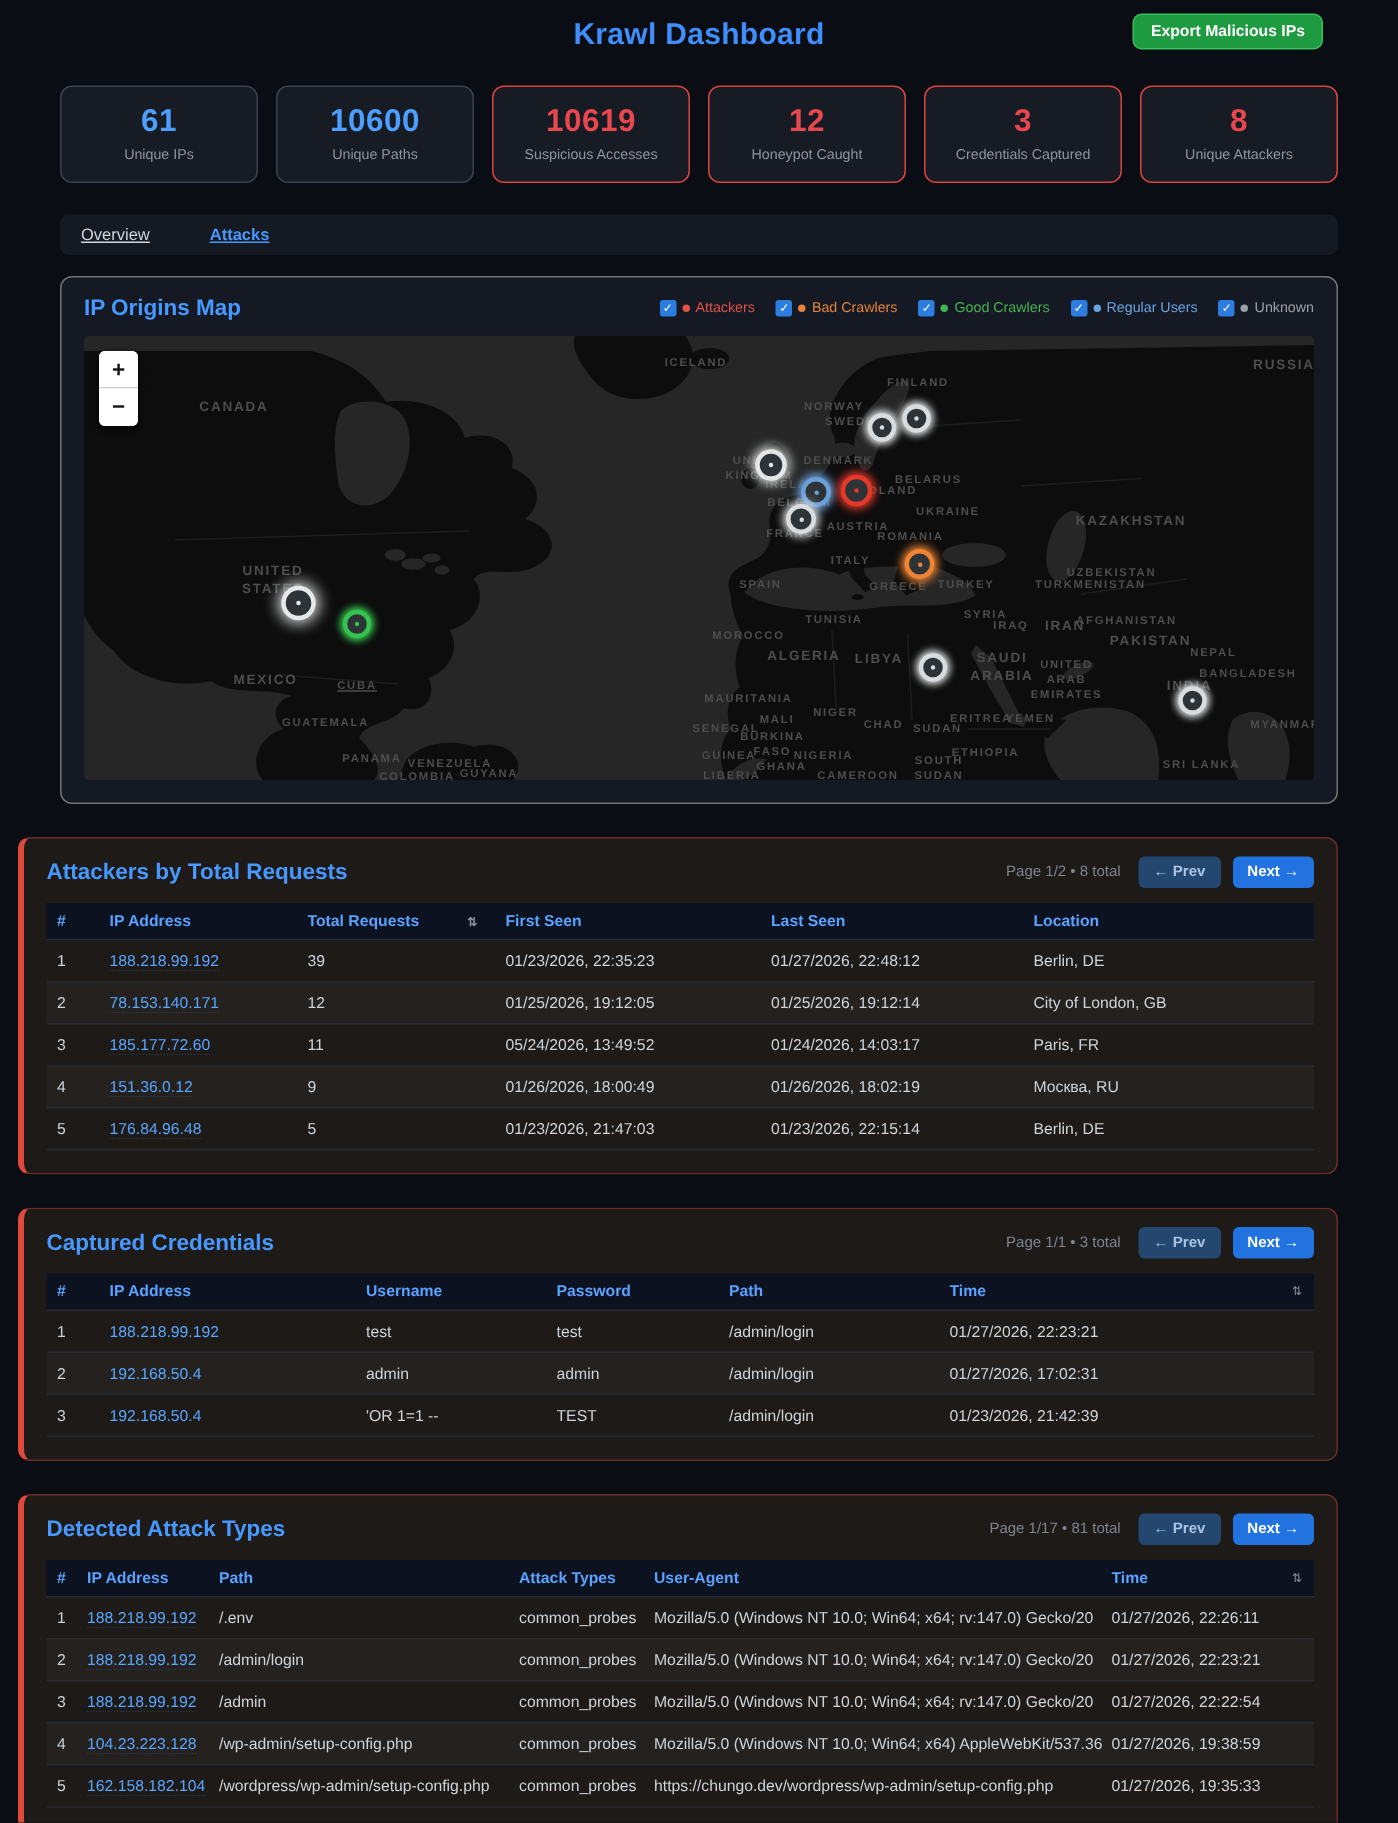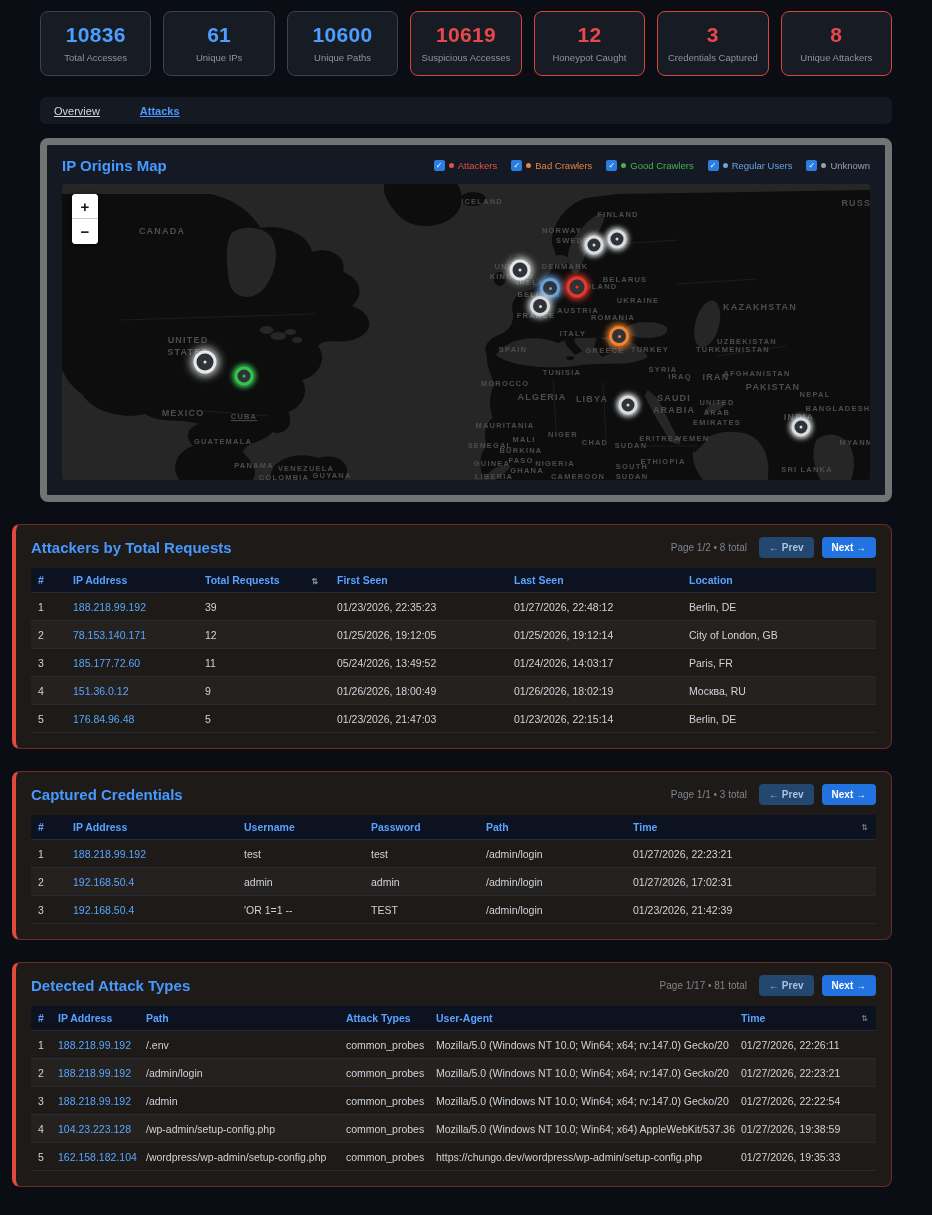--- a/index.html
+++ b/index.html
@@ -19,21 +19,21 @@
   .stat-label{font-size:9.5px;color:#8d95a0;margin-top:5px;}
   .stat-card.danger{border-color:#d9443f;}
   .stat-card.danger .stat-value{color:#e8474e;}
 
   
   .tabbar{margin:21px 40px 0;background:#151a22;border-radius:6px;height:27px;display:flex;align-items:center;padding:0 14px;gap:40px;}
   .tab{font-size:11px;color:#cfd6dd;text-decoration:underline;cursor:pointer;}
   .tab.active{color:#4799ff;font-weight:700;}
 
   
-  .panel{margin:14px 40px 0;background:#141923;border:7px solid #737373;border-radius:8px;padding:12px 15px 15px;}
+  .panel{margin:14px 40px 0;background:#141923;border:1px solid #737373;border-radius:8px;padding:12px 15px 15px;}
   .panel-head{display:flex;align-items:center;justify-content:space-between;margin-bottom:10px;}
   .panel-head h2{margin:0;font-size:15px;font-weight:700;color:#4799ff;}
 
   
   .legend{display:flex;gap:14px;align-items:center;}
   .legend-item{display:flex;align-items:center;gap:4px;cursor:pointer;}
   .cb{width:11px;height:11px;background:#2b7de0;border-radius:2px;color:#fff;font-size:8px;line-height:11px;text-align:center;display:inline-block;}
   .dot{width:5px;height:5px;border-radius:50%;background:var(--c,#999);display:inline-block;}
   .legend-label{font-size:9.5px;color:var(--c,#999);}
 
@@ -69,27 +69,27 @@
   .t3 .trow{grid-template-columns:27px 88px 200px 90px 305px 1fr;}
   .iplink{color:#58a6ff;border-bottom:1px dotted rgba(88,166,255,.8);cursor:pointer;}
   .sort{color:#8a93a0;font-size:8px;margin-left:32px;}
   .sort.end{position:absolute;right:8px;top:50%;transform:translateY(-50%);margin-left:0;}
 </style>
 </head>
 <body>
 
 <div class="page">
 
+  <div class="topbar">
+    <h1>Krawl Dashboard</h1>
+    <button class="export-btn">Export Malicious IPs</button>
+  </div>
 
   <div class="stats">
 
-      <div class="stat-card info">
-        <div class="stat-value">10836</div>
-        <div class="stat-label">Total Accesses</div>
-      </div>
 
       <div class="stat-card info">
         <div class="stat-value">61</div>
         <div class="stat-label">Unique IPs</div>
       </div>
 
       <div class="stat-card info">
         <div class="stat-value">10600</div>
         <div class="stat-label">Unique Paths</div>
       </div>
@@ -232,21 +232,21 @@
           <div class="map-label" style="left: 161px; top: 258px;">GUATEMALA</div>
 
           <div class="map-label" style="left: 192px; top: 282px;">PANAMA</div>
 
           <div class="map-label" style="left: 244px; top: 285px;">VENEZUELA</div>
 
           <div class="map-label" style="left: 222px; top: 294px;">COLOMBIA</div>
 
           <div class="map-label" style="left: 270px; top: 292px;">GUYANA</div>
 
-          <div class="map-label" style="left: 420px; top: 18px; text-align: right;">ICELAND</div>
+          <div class="map-label" style="left: 408px; top: 18px; text-align: right;">ICELAND</div>
 
           <div class="map-label" style="left: 800px; top: 20px; font-size: 9px;">RUSSIA</div>
 
           <div class="map-label" style="left: 556px; top: 31px;">FINLAND</div>
 
           <div class="map-label" style="left: 500px; top: 47px;">NORWAY</div>
 
           <div class="map-label" style="left: 514px; top: 57px;">SWEDEN</div>
 
           <div class="map-label" style="left: 503px; top: 83px;">DENMARK</div>

